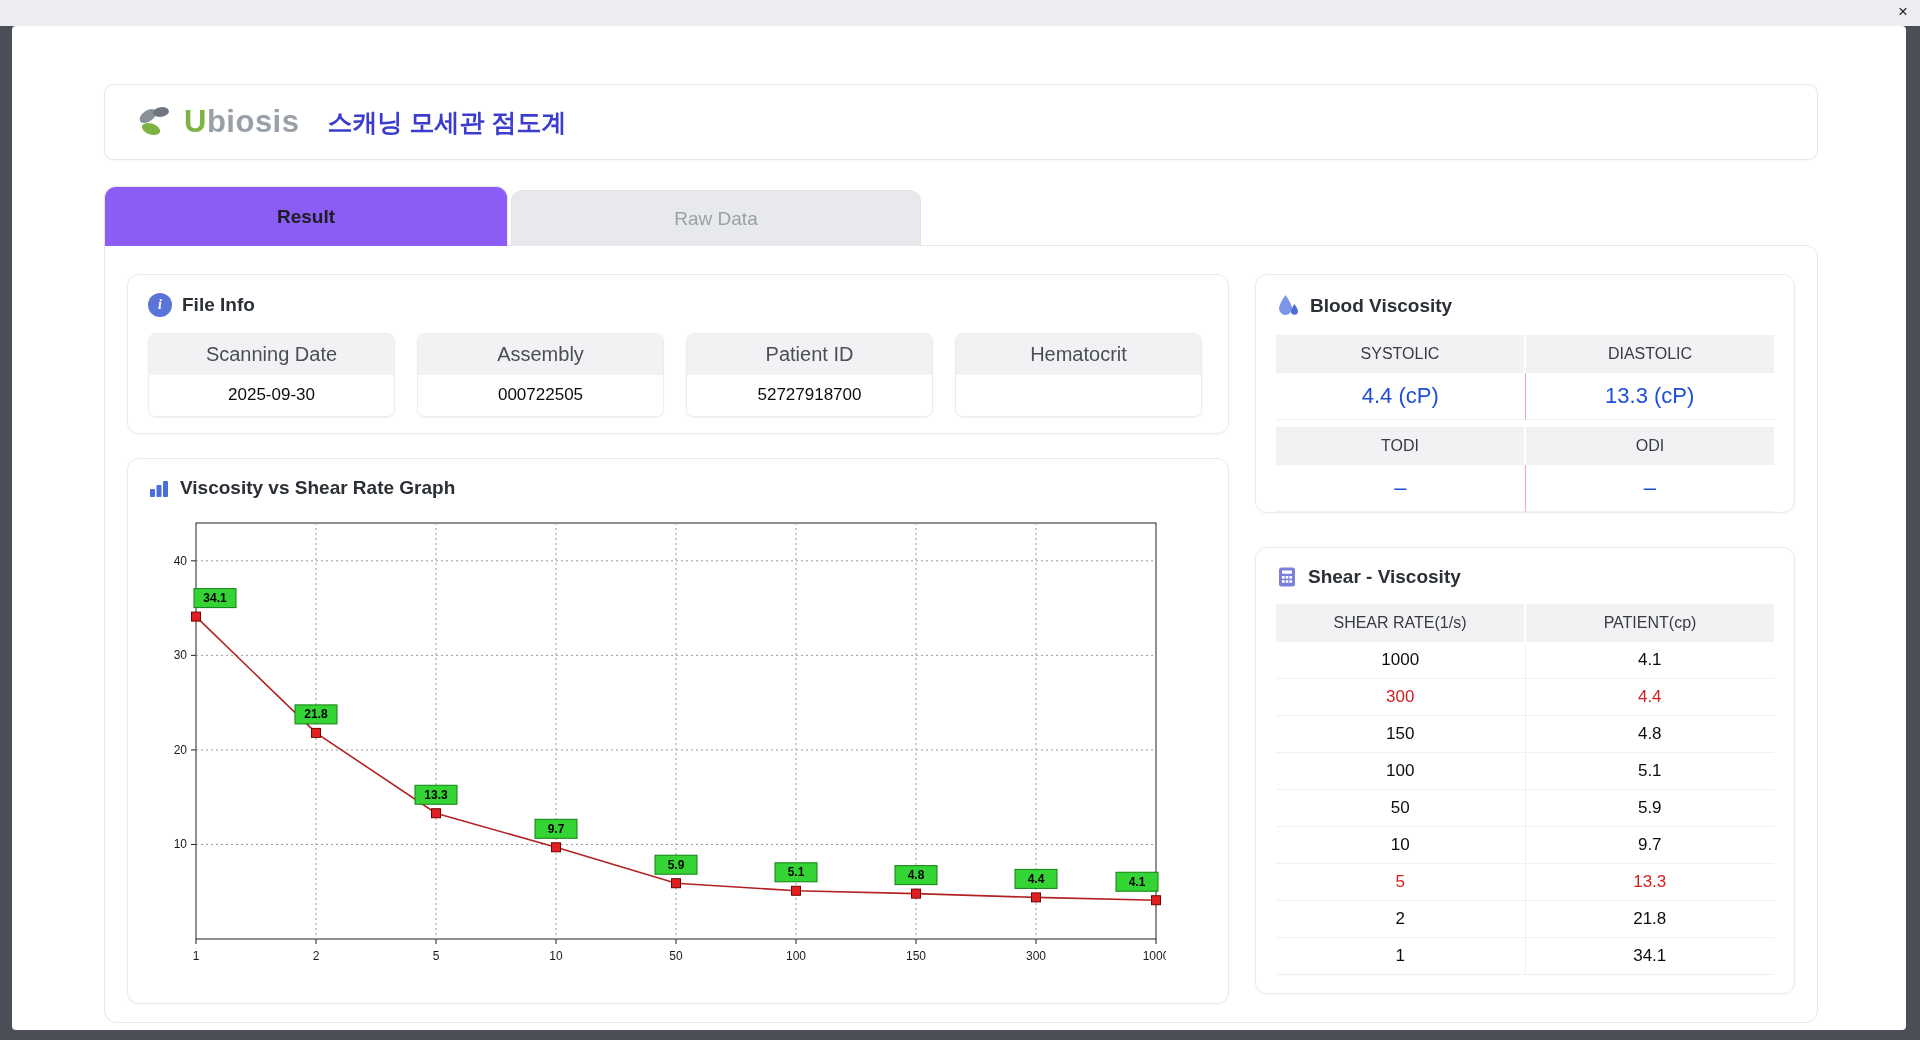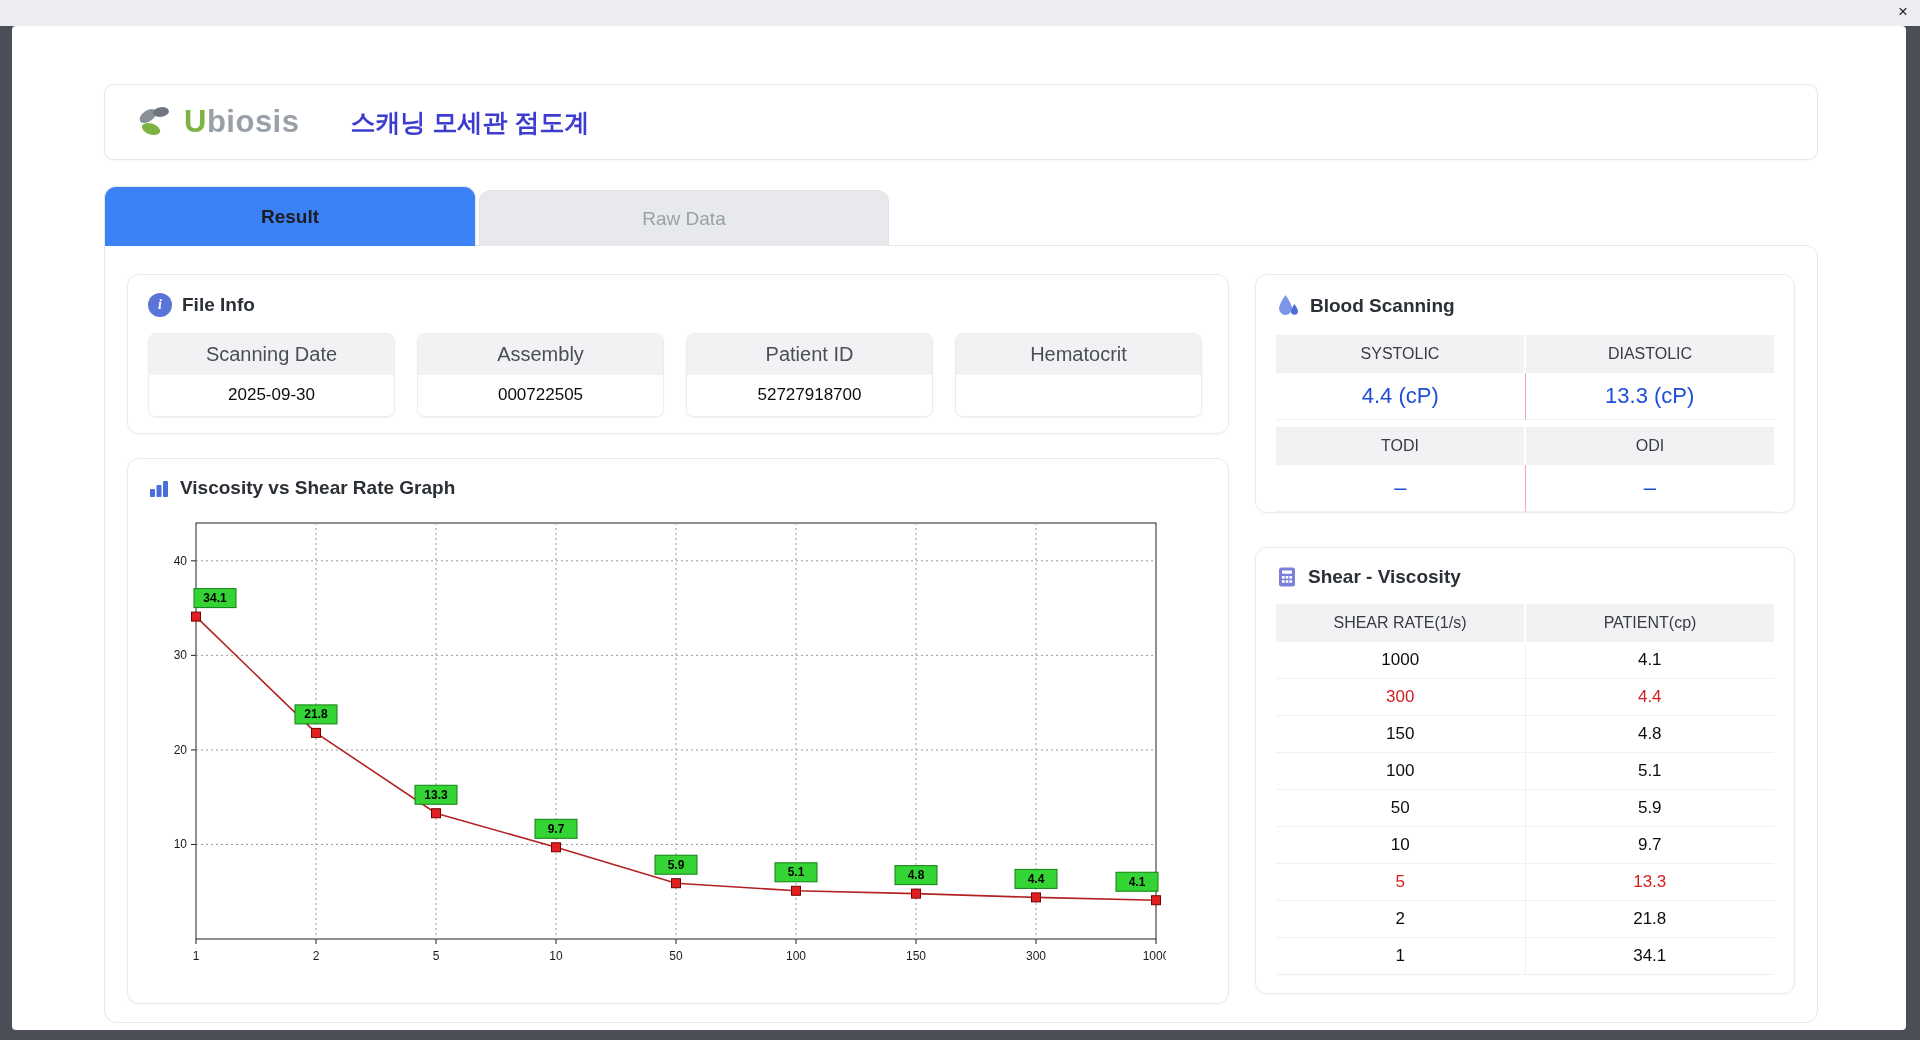--- a/index.html
+++ b/index.html
@@ -29,30 +29,30 @@
   
   .header-card {
     height: 76px; border: 1px solid #e6e7ea; border-radius: 10px;
     display: flex; align-items: center; padding: 0 30px;
     box-shadow: 0 1px 3px rgba(0,0,0,.04);
     background: #fff;
   }
   .logo { display: flex; align-items: center; gap: 7px; }
   .logo-text { font-size: 31px; color: #9aa0a8; letter-spacing: .5px; font-weight: 600; }
   .logo-u { color: #7cb342; }
-  .app-title { margin-left: 51px; font-size: 25px; font-weight: bold; color: #3c3ccf; }
+  .app-title { margin-left: 28px; font-size: 25px; font-weight: bold; color: #3c3ccf; }
 
   
   .tabs { display: flex; margin-top: 26px; align-items: flex-end; position: relative; z-index: 3; }
   .tab {
     display: flex; align-items: center; justify-content: center;
     font-size: 19px; border-radius: 12px 12px 0 0; cursor: pointer;
   }
   .tab-active {
-    width: 372px; height: 60px; background: #3b82f6;
+    width: 404px; height: 60px; background: #8b5cf6;
     border: 1px solid #e6e7ea; border-bottom: none;
     font-weight: bold; color: #1d1d1f; position: relative; z-index: 3;
   }
   .tab-inactive {
     width: 410px; height: 56px; background: #e8e9ec; color: #9ba1a8;
     border: 1px solid #e0e1e4; border-bottom: none; margin-left: 3px; text-align: center;
   }
 
   
   .content-card {
@@ -260,21 +260,21 @@
       <div class="right-col">
 
         <div class="card bv-card">
           <div class="card-title-row">
             <span class="svg-icon">
               <svg width="24" height="26" viewBox="0 0 24 26">
                 <path d="M9.5 2 C9.5 2 3 11 3 15.5 a6.5 6.5 0 0 0 13 0 C16 11 9.5 2 9.5 2 Z" fill="#7b96e8"></path>
                 <path d="M18.5 11 C18.5 11 15 15.8 15 18.3 a3.5 3.5 0 0 0 7 0 C22 15.8 18.5 11 18.5 11 Z" fill="#4e6fd6"></path>
               </svg>
             </span>
-            <span class="card-title">Blood Scanning</span>
+            <span class="card-title">Blood Viscosity</span>
           </div>
           <div class="bv-grid" id="bv-grid">
               <div class="bv-row bv-head-row">
                 <div class="bv-cell">SYSTOLIC</div>
                 <div class="bv-cell">DIASTOLIC</div>
               </div>
               <div class="bv-row bv-val-row">
                 <div class="bv-cell">4.4 (cP)</div>
                 <div class="bv-cell">13.3 (cP)</div>
               </div>

